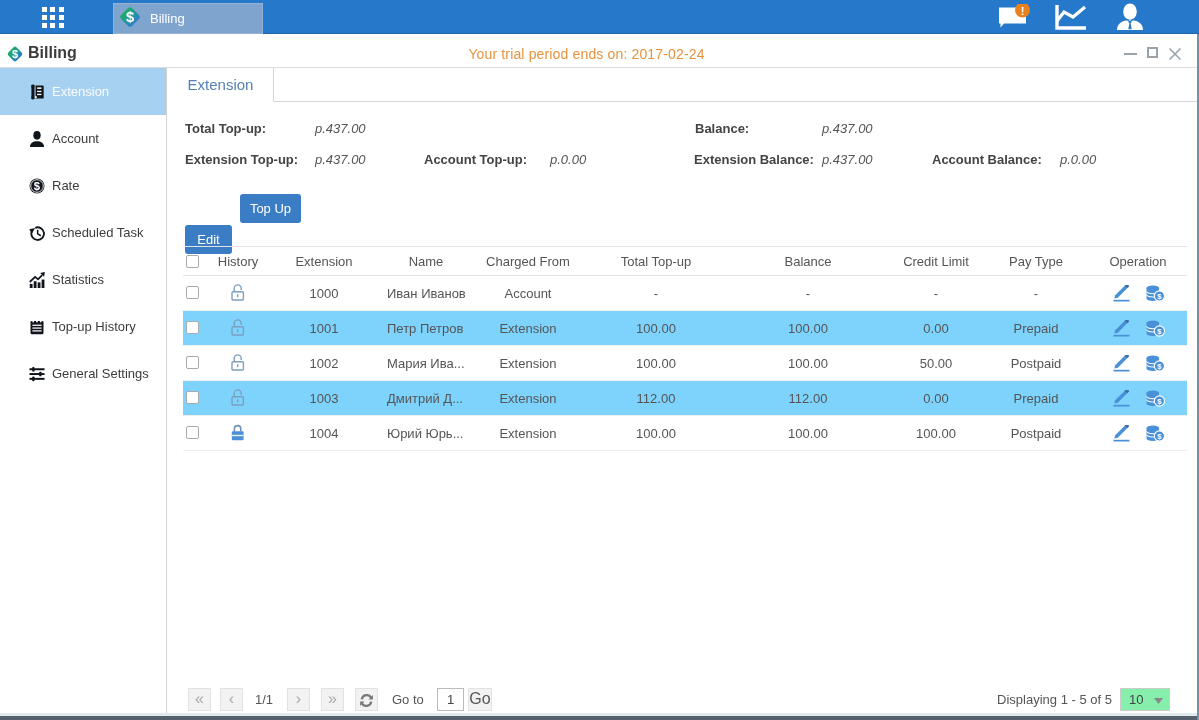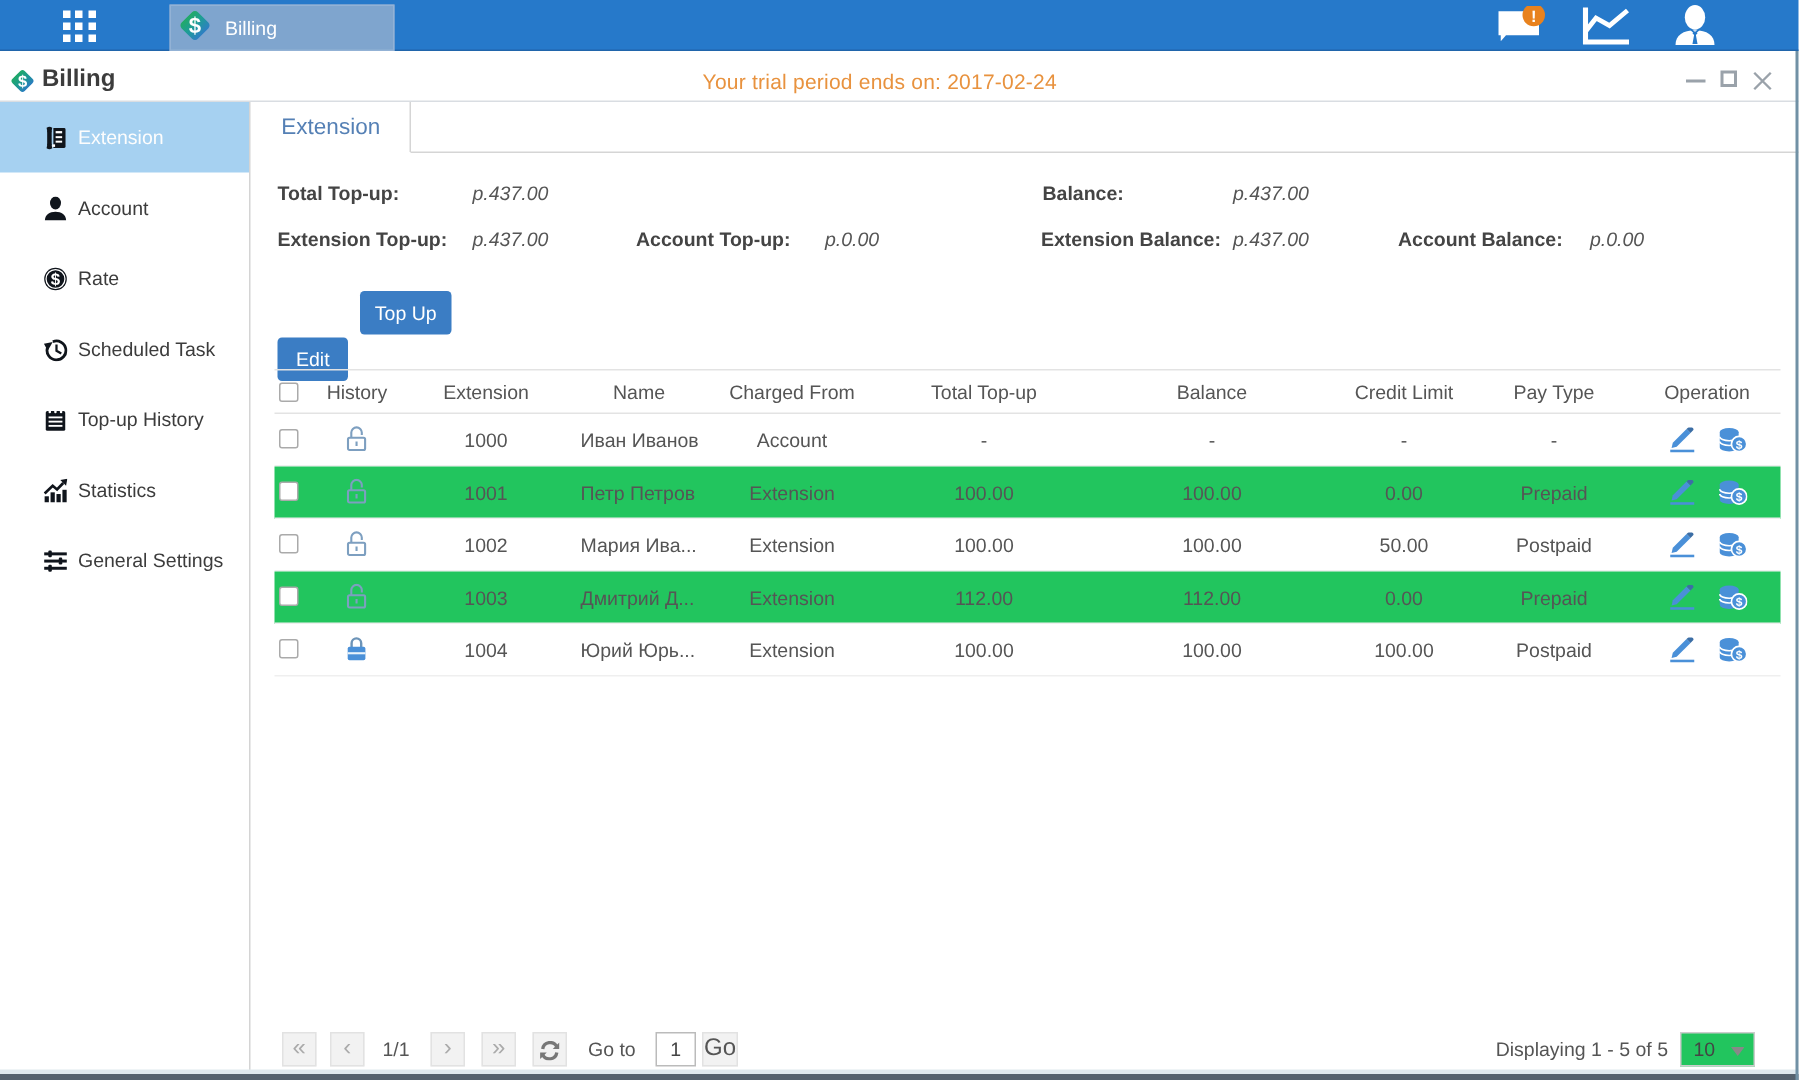--- a/index.html
+++ b/index.html
@@ -35,21 +35,21 @@
   text-align:center; line-height:34px; }
 .sumlbl { position:absolute; font-weight:bold; color:#444; }
 .sumval { position:absolute; color:#555;font-style:italic; }
 .btn { position:absolute; height:29px; background:#3b7dc4; color:#fff; border:none; border-radius:3px;
   font-size:13px; text-align:center; line-height:29px; font-family:"Liberation Sans",sans-serif; }
 
 .tbl { position:absolute; left:15px; top:178px; width:1004px; }
 .thead { position:relative; height:30px; border-top:1px solid #e3e3e3; border-bottom:1px solid #e3e3e3; }
 .thead .c { position:absolute; top:0; height:30px; line-height:30px; text-align:center; color:#555; }
 .trow { position:relative; height:35px; border-bottom:1px solid #efefef; }
-.trow.alt { background:#22c55e; }
+.trow.alt { background:#7dd3fc; }
 .trow .c { position:absolute; top:0; height:35px; line-height:35px; text-align:center; color:#555; }
 .trow .c-nm { text-align:left; }
 .cb { position:absolute; width:13px; height:13px; border:1px solid #aaa; background:#fff; border-radius:2px; }
 .c-st { left:25px; width:60px; }
 .c-ex { left:91px; width:100px; }
 .c-nh { left:193px; width:100px; }
 .c-nm { left:204px; width:110px; }
 .c-ch { left:295px; width:100px; }
 .c-tt { left:403px; width:140px; }
 .c-bl { left:555px; width:140px; }
@@ -59,21 +59,21 @@
 .lk { position:absolute; width:15px; height:17px; left:22px; top:8px; }
 .pen { position:absolute; width:19px; height:17px; left:24px; top:9px; }
 .coin { position:absolute; width:19px; height:17px; left:58px; top:9px; }
 
 .pager { position:absolute; left:15px; top:620px; width:1004px; height:24px; }
 .pbtn { position:absolute; top:0; width:23px; height:23px; background:#f2f2f2; border:1px solid #e2e2e2;
   color:#aaa; text-align:center; line-height:20px; font-size:16px; }
 .ptext { position:absolute; top:0; line-height:23px; color:#555; }
 .goin { position:absolute; top:0; left:254px; width:27px; height:23px; border:1px solid #bbb; background:#fff;
   text-align:center; line-height:21px; color:#444; }
-.dd { position:absolute; top:0; left:937px; width:50px; height:23px; border:1px solid #ccc; background:#22c55e;
+.dd { position:absolute; top:0; left:937px; width:50px; height:23px; border:1px solid #ccc; background:#86efac;
   line-height:21px; color:#444; }
 .bottomedge { position:absolute; left:0; top:713px; width:1199px; height:7px; background:#dfe9ee;
   border-bottom:4px solid #55626e; }
 .rightedge { position:absolute; right:0; top:34px; width:2px; height:686px; background:#7191a5; }
 </style>
 </head>
 <body>
 <div class="topbar">
   <div class="gridicon">
     <i style="left:0;top:0"></i>
@@ -179,44 +179,44 @@
   <div class="sitem">
     <svg class="ico" viewBox="0 0 17 17">
       <path d="M2.8 7.2 A6.7 6.7 0 1 0 6.6 3.0" fill="none" stroke="#10151c" stroke-width="2"></path>
       <path d="M0.3 4.4 l6.2-1.3 -3.5 6.3 z" fill="#10151c"></path>
       <path d="M9.2 5 v4.4 l3.4 2" fill="none" stroke="#10151c" stroke-width="1.6"></path>
     </svg>
     <span class="lbl">Scheduled Task</span>
     </div>
   <div class="sitem">
     <svg class="ico" viewBox="0 0 17 17">
+        <g fill="#10151c">
+      <rect x="0.8" y="12.6" width="3" height="4.4"></rect>
+      <rect x="5" y="9.8" width="3" height="7.2"></rect>
+      <rect x="9.2" y="11" width="3" height="6"></rect>
+      <rect x="13.4" y="8" width="3" height="9"></rect>
+      <path d="M0.8 10.6 L6.5 5.2 9.6 7.8 14 3.2" stroke="#10151c" stroke-width="1.9" fill="none"></path>
+      <path d="M11.9 1 l5-0.9 -0.9 5 z"></path>
+    </g>
+      </svg>
+    <span class="lbl">Statistics</span>
+    </div>
+  <div class="sitem">
+    <svg class="ico" viewBox="0 0 17 17">
       <rect x="1.6" y="2.2" width="13.8" height="14" rx="1.2" fill="#10151c"></rect>
       <g fill="#fff">
           <rect x="3.6" y="0.4" width="1.7" height="3.4" rx="0.8"></rect>
           <rect x="7.6" y="0.4" width="1.7" height="3.4" rx="0.8"></rect>
           <rect x="11.6" y="0.4" width="1.7" height="3.4" rx="0.8"></rect>
       <rect x="3.6" y="6" width="9.8" height="1.3"></rect>
           <rect x="3.6" y="9" width="9.8" height="1.3"></rect>
           <rect x="3.6" y="12" width="9.8" height="1.3"></rect>
         </g>
     </svg>
     <span class="lbl">Top-up History</span>
-    </div>
-  <div class="sitem">
-    <svg class="ico" viewBox="0 0 17 17">
-        <g fill="#10151c">
-      <rect x="0.8" y="12.6" width="3" height="4.4"></rect>
-      <rect x="5" y="9.8" width="3" height="7.2"></rect>
-      <rect x="9.2" y="11" width="3" height="6"></rect>
-      <rect x="13.4" y="8" width="3" height="9"></rect>
-      <path d="M0.8 10.6 L6.5 5.2 9.6 7.8 14 3.2" stroke="#10151c" stroke-width="1.9" fill="none"></path>
-      <path d="M11.9 1 l5-0.9 -0.9 5 z"></path>
-    </g>
-      </svg>
-    <span class="lbl">Statistics</span>
     </div>
   <div class="sitem">
     <svg class="ico" viewBox="0 0 17 17">
         <g fill="#10151c">
       <rect x="0.5" y="2.4" width="16" height="2.1"></rect>
       <rect x="0.5" y="7.5" width="16" height="2.1"></rect>
       <rect x="0.5" y="12.6" width="16" height="2.1"></rect>
       <rect x="3.4" y="1" width="2.5" height="4.9" rx="0.9"></rect>
       <rect x="10.8" y="6.1" width="2.5" height="4.9" rx="0.9"></rect>
       <rect x="3.4" y="11.2" width="2.5" height="4.9" rx="0.9"></rect>

